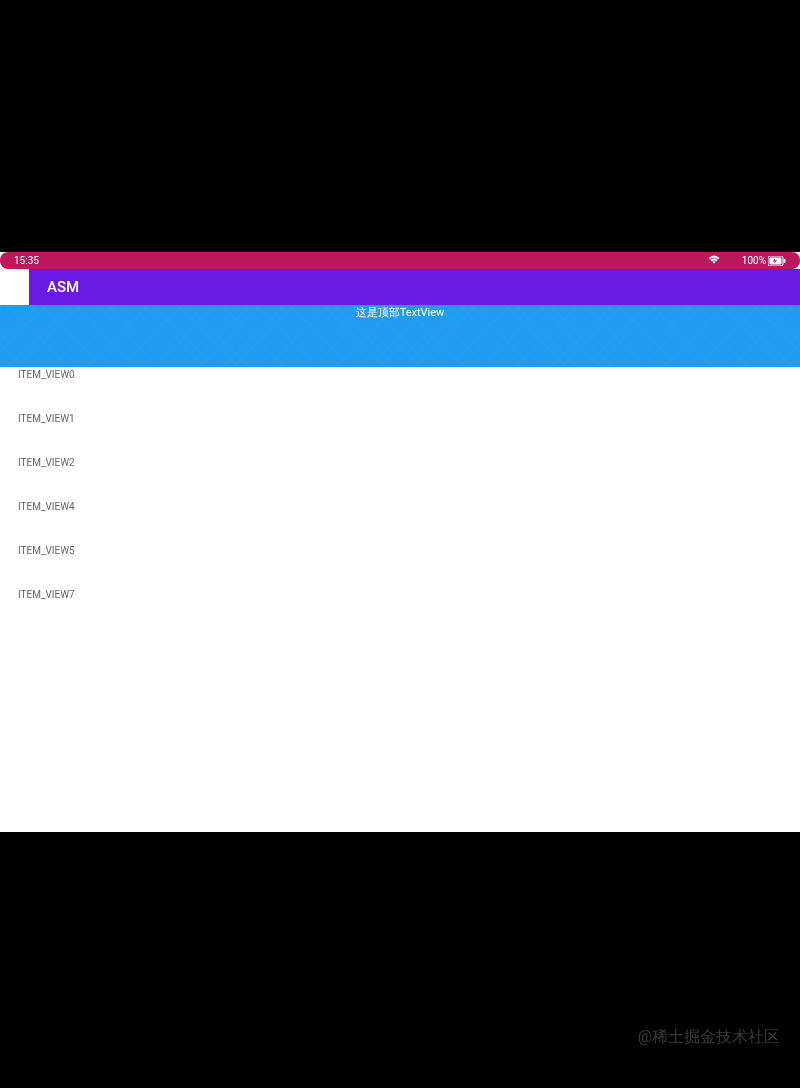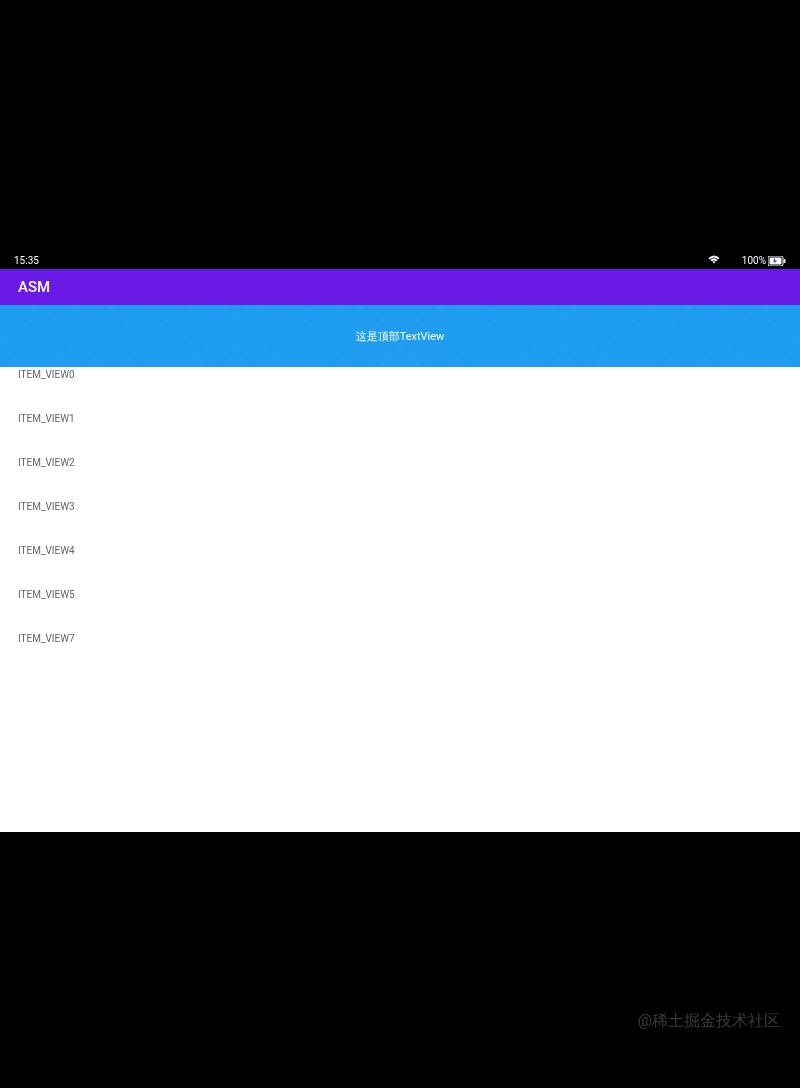--- a/index.html
+++ b/index.html
@@ -20,27 +20,28 @@
       top: 252px;
       left: 0;
       width: 800px;
       height: 580px;
       background: #ffffff;
       display: flex;
       flex-direction: column;
     }
     .status-bar {
       height: 17px;
-      background: #000000;
+      background: #be185d;
       display: flex;
       align-items: center;
       justify-content: space-between;
       padding: 0 14px;
       color: #ffffff;
       font-size: 10px;
+      border-radius: 8px;
     }
     .status-left {
       display: flex;
       align-items: center;
     }
     .status-right {
       display: flex;
       align-items: center;
       gap: 22px;
     }
@@ -55,29 +56,29 @@
     }
     .app-bar {
       height: 36px;
       background: #6a1ae6;
       display: flex;
       align-items: center;
       padding: 0 18px;
       color: #ffffff;
       font-size: 15px;
       font-weight: 500;
+      margin-left: 29px;
     }
     .top-textview {
       height: 62px;
       background: #1e9cf0;
       background-image: 
         repeating-linear-gradient(45deg, rgba(255,255,255,0.02) 0px, rgba(255,255,255,0.02) 1px, transparent 1px, transparent 8px),
         repeating-linear-gradient(-45deg, rgba(255,255,255,0.02) 0px, rgba(255,255,255,0.02) 1px, transparent 1px, transparent 8px);
       display: flex;
-      align-items: center;
       justify-content: center;
       color: #ffffff;
       font-size: 11px;
     }
     .list-container {
       flex: 1;
       overflow: hidden;
       background: #ffffff;
     }
     .list-item {
@@ -102,21 +103,21 @@
       align-items: center;
     }
     .nav-indicator {
       width: 228px;
       height: 3px;
       background: #ffffff;
       border-radius: 2px;
     }
     .watermark {
       position: absolute;
-      bottom: 56px;
+      bottom: 40px;
       right: 20px;
       color: #3a3a3a;
       font-size: 16px;
     }
   </style>
 </head>
 <body>
 
 <div class="device-frame">
   <div class="status-bar">
@@ -153,23 +154,20 @@
     <div class="list-item">
       <span>ITEM_VIEW0</span>
     </div>
     <div class="list-item">
       <span>ITEM_VIEW1</span>
     </div>
     <div class="list-item">
       <span>ITEM_VIEW2</span>
     </div>
     <div class="list-item">
-      <span>ITEM_VIEW3</span>
-    </div>
-    <div class="list-item">
       <span>ITEM_VIEW4</span>
     </div>
     <div class="list-item">
       <span>ITEM_VIEW5</span>
     </div>
     <div class="list-item">
       <span>ITEM_VIEW7</span>
     </div>
   </div>
 </div>

